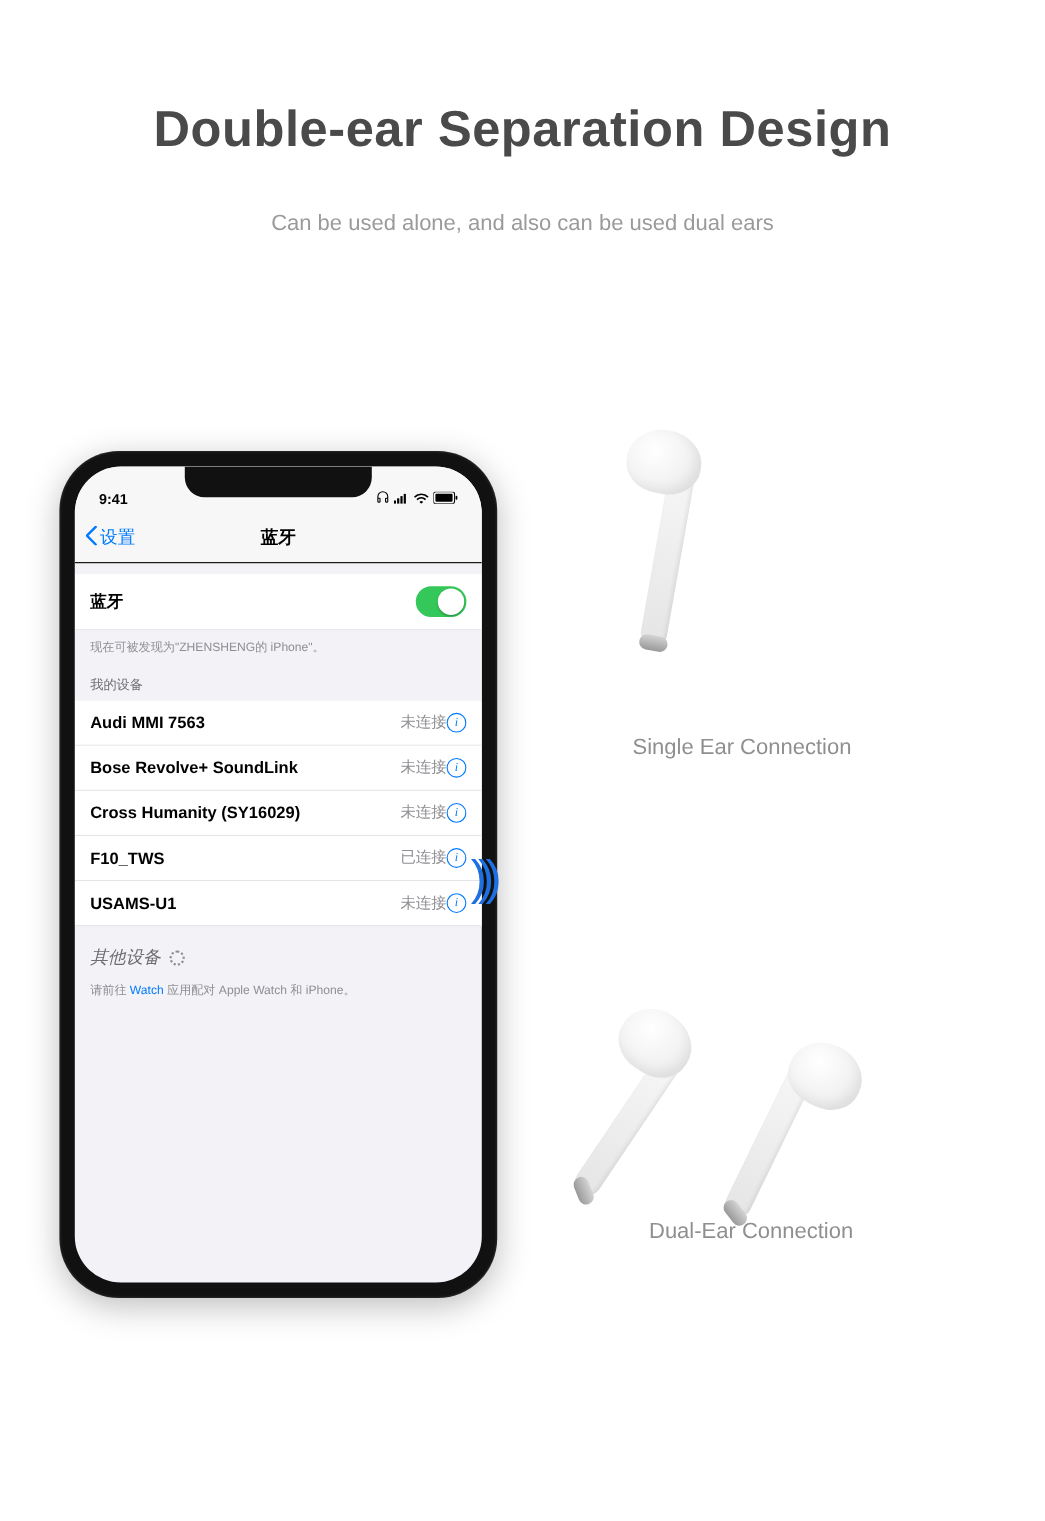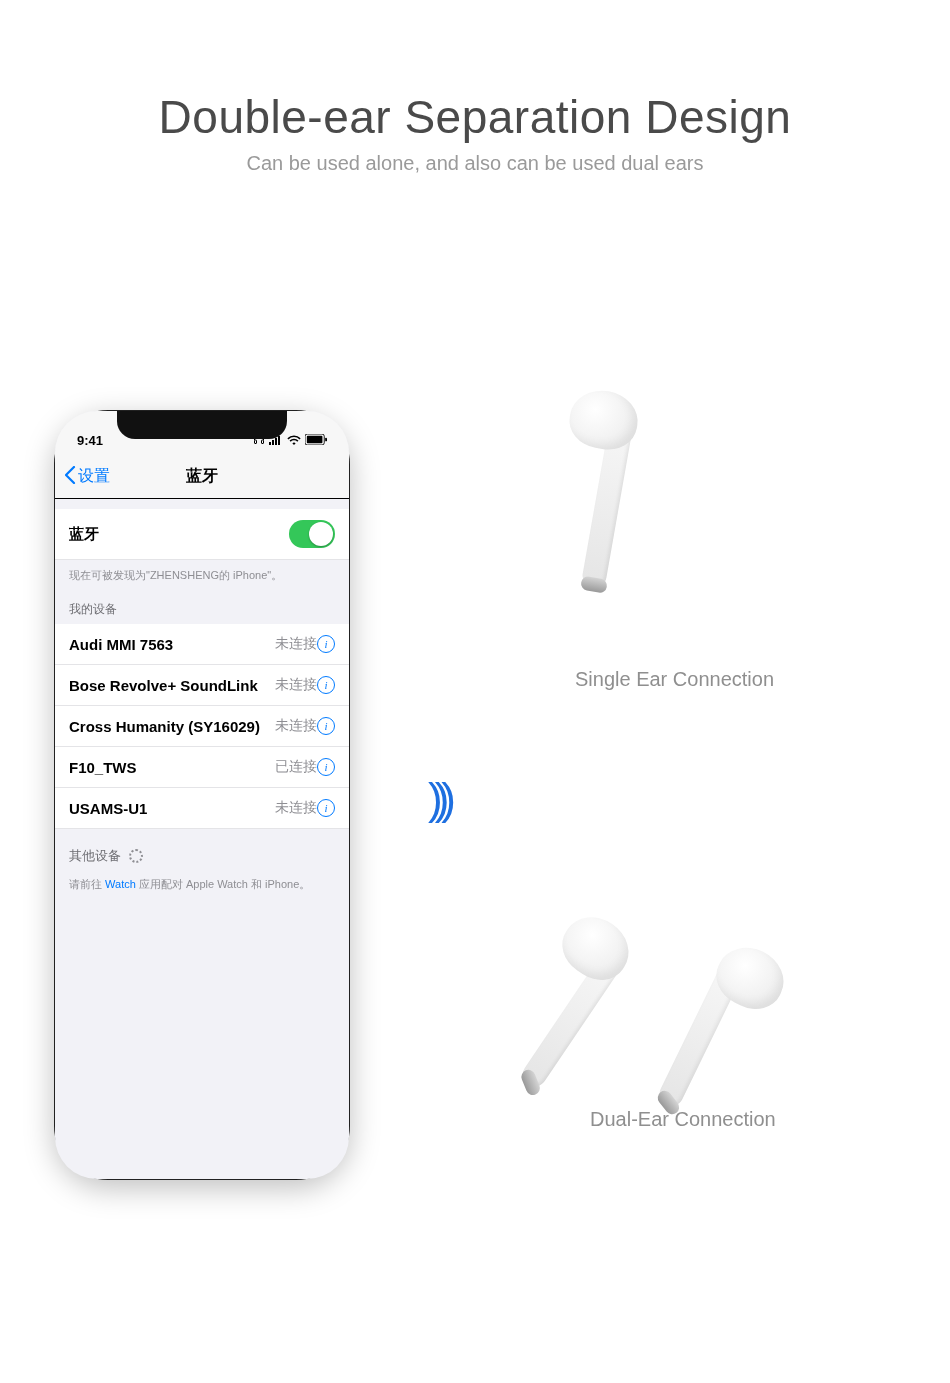--- a/index.html
+++ b/index.html
@@ -10,41 +10,42 @@
     font-family: -apple-system, "Helvetica Neue", Arial, sans-serif;
     position: relative;
     overflow: hidden;
   }
   .hero {
     text-align: center;
     padding-top: 90px;
   }
   .hero h1 {
     font-size: 46px;
-    font-weight: 400;
+    font-weight: 700;
     color: #4a4a4a;
     letter-spacing: 0.5px;
   }
   .hero .sub {
+    margin-top: 40px;
     font-size: 20px;
     line-height: 1.9;
     color: #9a9a9a;
     font-weight: 300;
   }
 
   
   .phone {
     position: absolute;
     left: 54px;
     top: 410px;
-    width: 296px;
+    width: 398px;
     height: 770px;
     border-radius: 54px;
     background: #111;
-    padding: 1px;
+    padding: 14px;
     box-shadow: 0 8px 30px rgba(0,0,0,.25), inset 0 0 3px rgba(255,255,255,.2);
   }
   .screen {
     background: #f2f2f7;
     width: 100%;
     height: 100%;
     border-radius: 42px;
     overflow: hidden;
     position: relative;
   }
@@ -140,23 +141,23 @@
     color: #007aff;
     border-radius: 50%;
     display: inline-flex;
     align-items: center; justify-content: center;
     font-size: 11px;
     font-family: Georgia, serif;
     font-style: italic;
   }
   .other {
     padding: 18px 14px 6px;
-    font-size: 13px;
+    font-size: 16px;
     color: #6d6d72;
-    display:flex; align-items:center; gap:8px;
+    display:flex; align-items:center; gap:8px;font-style:italic;
   }
   .spinner {
     width: 14px; height: 14px;
     border: 2px dotted #8e8e93;
     border-radius: 50%;
   }
   .footnote {
     font-size: 11px;
     color: #8e8e93;
     padding: 6px 14px;

